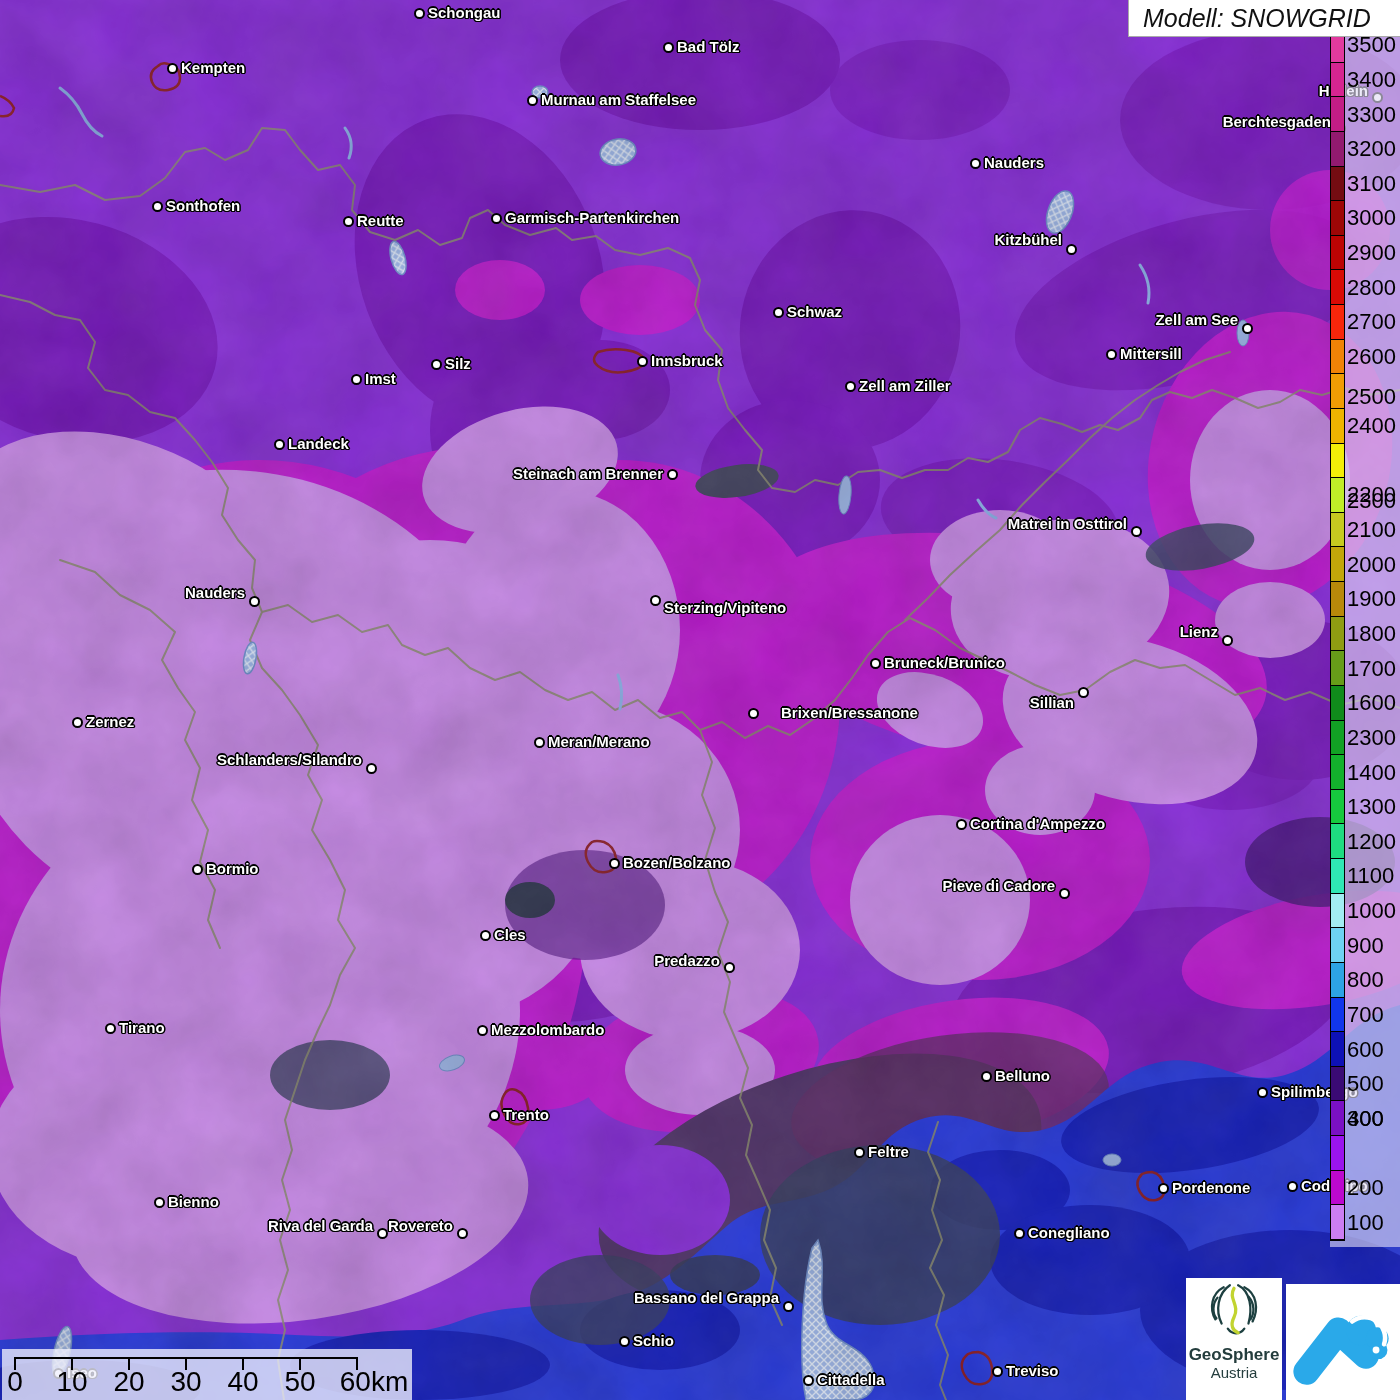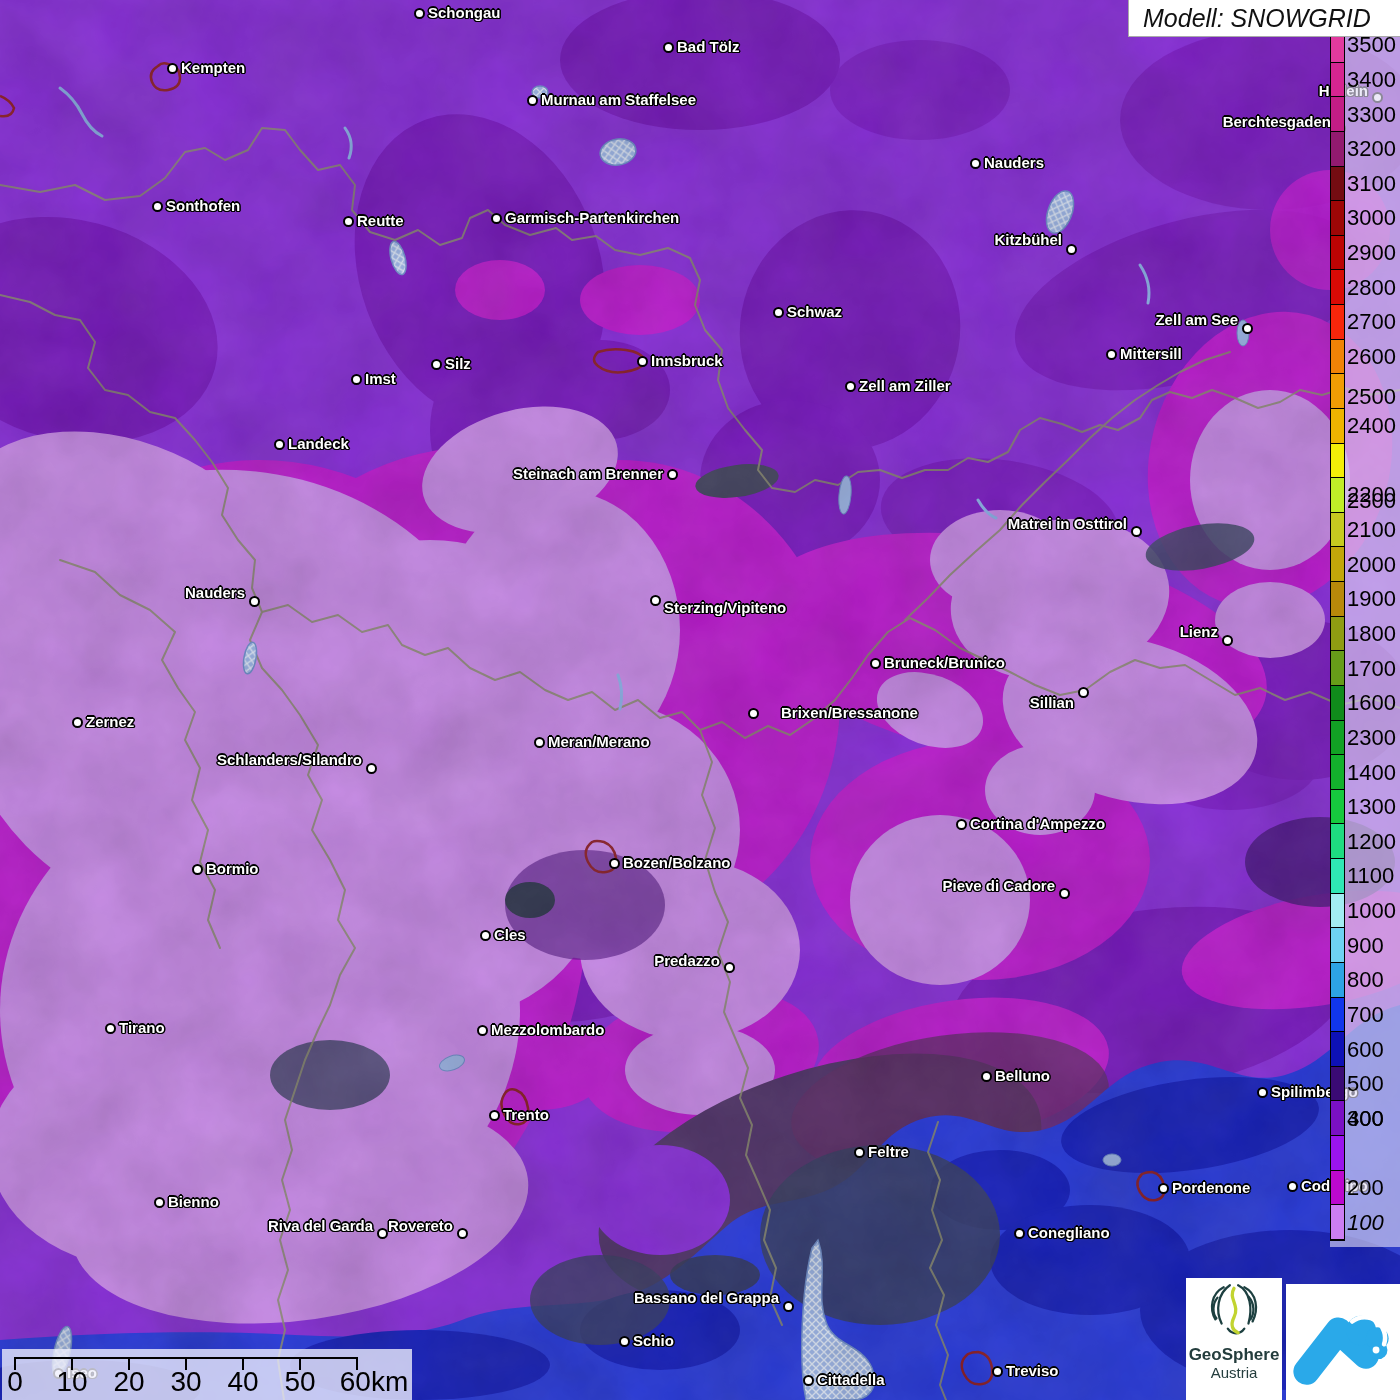--- a/index.html
+++ b/index.html
@@ -395,21 +395,21 @@
         <div class="cb-label" style="top: 849.4px;">1100</div>
         <div class="cb-label" style="top: 884.029px;">1000</div>
         <div class="cb-label" style="top: 918.657px;">900</div>
         <div class="cb-label" style="top: 953.286px;">800</div>
         <div class="cb-label" style="top: 987.914px;">700</div>
         <div class="cb-label" style="top: 1022.54px;">600</div>
         <div class="cb-label" style="top: 1057.17px;">500</div>
         <div class="cb-label" style="top: 1091.8px;">400</div>
         <div class="cb-label" style="top: 1092px;">300</div>
         <div class="cb-label" style="top: 1161.06px;">200</div>
-        <div class="cb-label" style="top: 1195.69px; font-style: italic;">100</div>
+        <div class="cb-label" style="top: 1195.69px;">100</div>
       </div>
   </div>
 
 
   <div id="model-box">Modell: SNOWGRID</div>
 
   <div id="scalebar">
     <div class="bar-line"></div>
   <div class="bar-tick" style="left: 12px;"></div>
       <div class="bar-num" style="left: 13px;">0</div>

